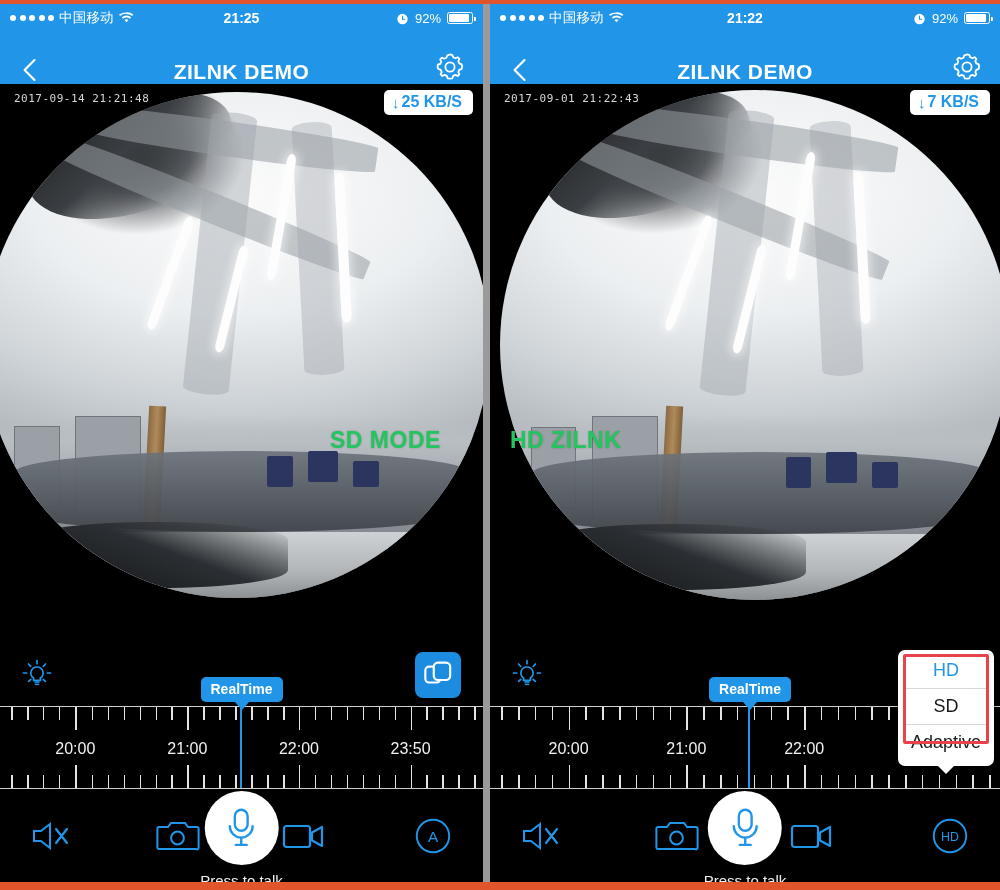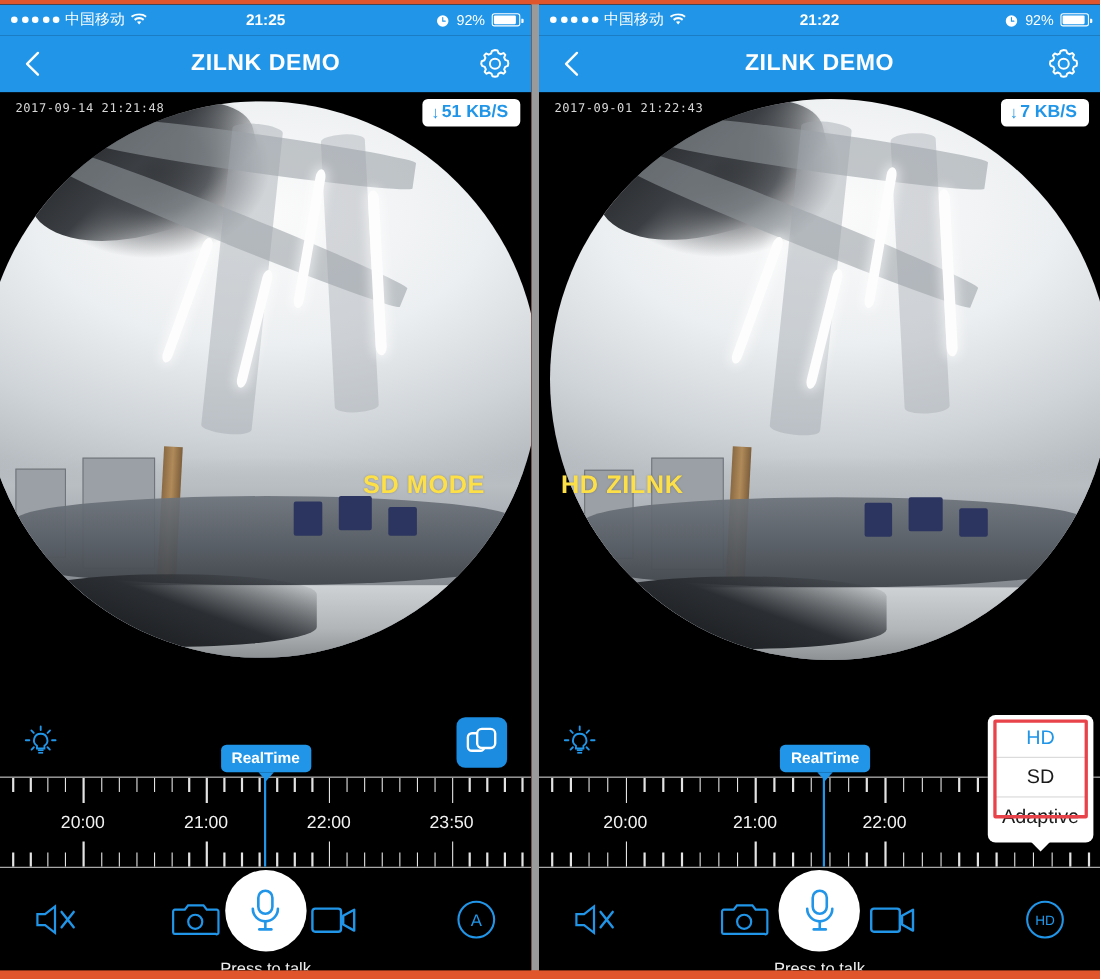--- a/index.html
+++ b/index.html
@@ -64,21 +64,21 @@
   }
   .batt::after {
     content: ""; position: absolute; right: -4px; top: 3.5px;
     width: 2px; height: 4px; background: #fff; border-radius: 0 1px 1px 0;
   }
   .batt span { display: block; height: 100%; width: 92%; background: #fff; border-radius: 1px; }
 
   
   .navbar {
     height: 52px; background: #2196e8;
-    display: flex; align-items: center; position: relative;
+    display: flex; align-items: flex-end; position: relative;
     padding: 0 16px;
   }
   .nav-back { width: 28px; height: 28px; cursor: pointer; display:flex;align-items:center;justify-content:center;}
   .nav-title {
     position: absolute; left: 0; right: 0;
     text-align: center; color: #fff;
     font-size: 21px; font-weight: bold; letter-spacing: .5px;
     pointer-events: none;
   }
   .nav-gear { margin-left: auto; width: 34px; height: 34px; cursor: pointer; z-index:2;}
@@ -157,21 +157,21 @@
     background: #fff; color: #2196e8;
     border-radius: 5px;
     padding: 3px 11px 4px 8px;
     font-size: 16px; font-weight: bold;
     display: flex; align-items: center; gap: 2px;
     z-index: 6;
   }
   .rate-badge .arrow { font-size: 15px; }
   .mode-label {
     position: absolute;
-    color: #fde047;
+    color: #22c55e;
     font-size: 23px; font-weight: bold;
     letter-spacing: .5px;
     z-index: 6;
     text-shadow: 0 0 2px rgba(0,0,0,.25);
   }
 
   
   .toolrow {
     position: relative; height: 62px; background: #000;
   }
@@ -344,21 +344,21 @@
           <div class="monitor" style="left:56%;bottom:22%;width:5%;height:6%;"></div>
           <div class="monitor" style="left:64%;bottom:23%;width:6%;height:6%;"></div>
           <div class="monitor" style="left:73%;bottom:22%;width:5%;height:5%;"></div>
           <div class="floor"></div>
           <div class="dark-foot"></div>
         </div>
       </div>
       <div class="ts-overlay">2017-09-14 21:21:48</div>
       <div class="rate-badge">
         <span class="arrow">↓</span>
-        <span>51 KB/S</span>
+        <span>25 KB/S</span>
       </div>
       <div class="mode-label" style="left:330px; top:343px;">SD MODE</div>
     </div>
 
     <div class="toolrow">
       <div class="bulb">
         <svg viewBox="0 0 38 38" width="38" height="38">
           <path d="M19 11a6 6 0 0 0-3.4 11v2.4h6.8V22A6 6 0 0 0 19 11z" fill="none" stroke="#2196e8" stroke-width="1.7"></path>
           <rect x="16.4" y="25.2" width="5.2" height="1.6" fill="#2196e8"></rect>
           <rect x="16.8" y="27.6" width="4.4" height="1.5" fill="#2196e8"></rect>

